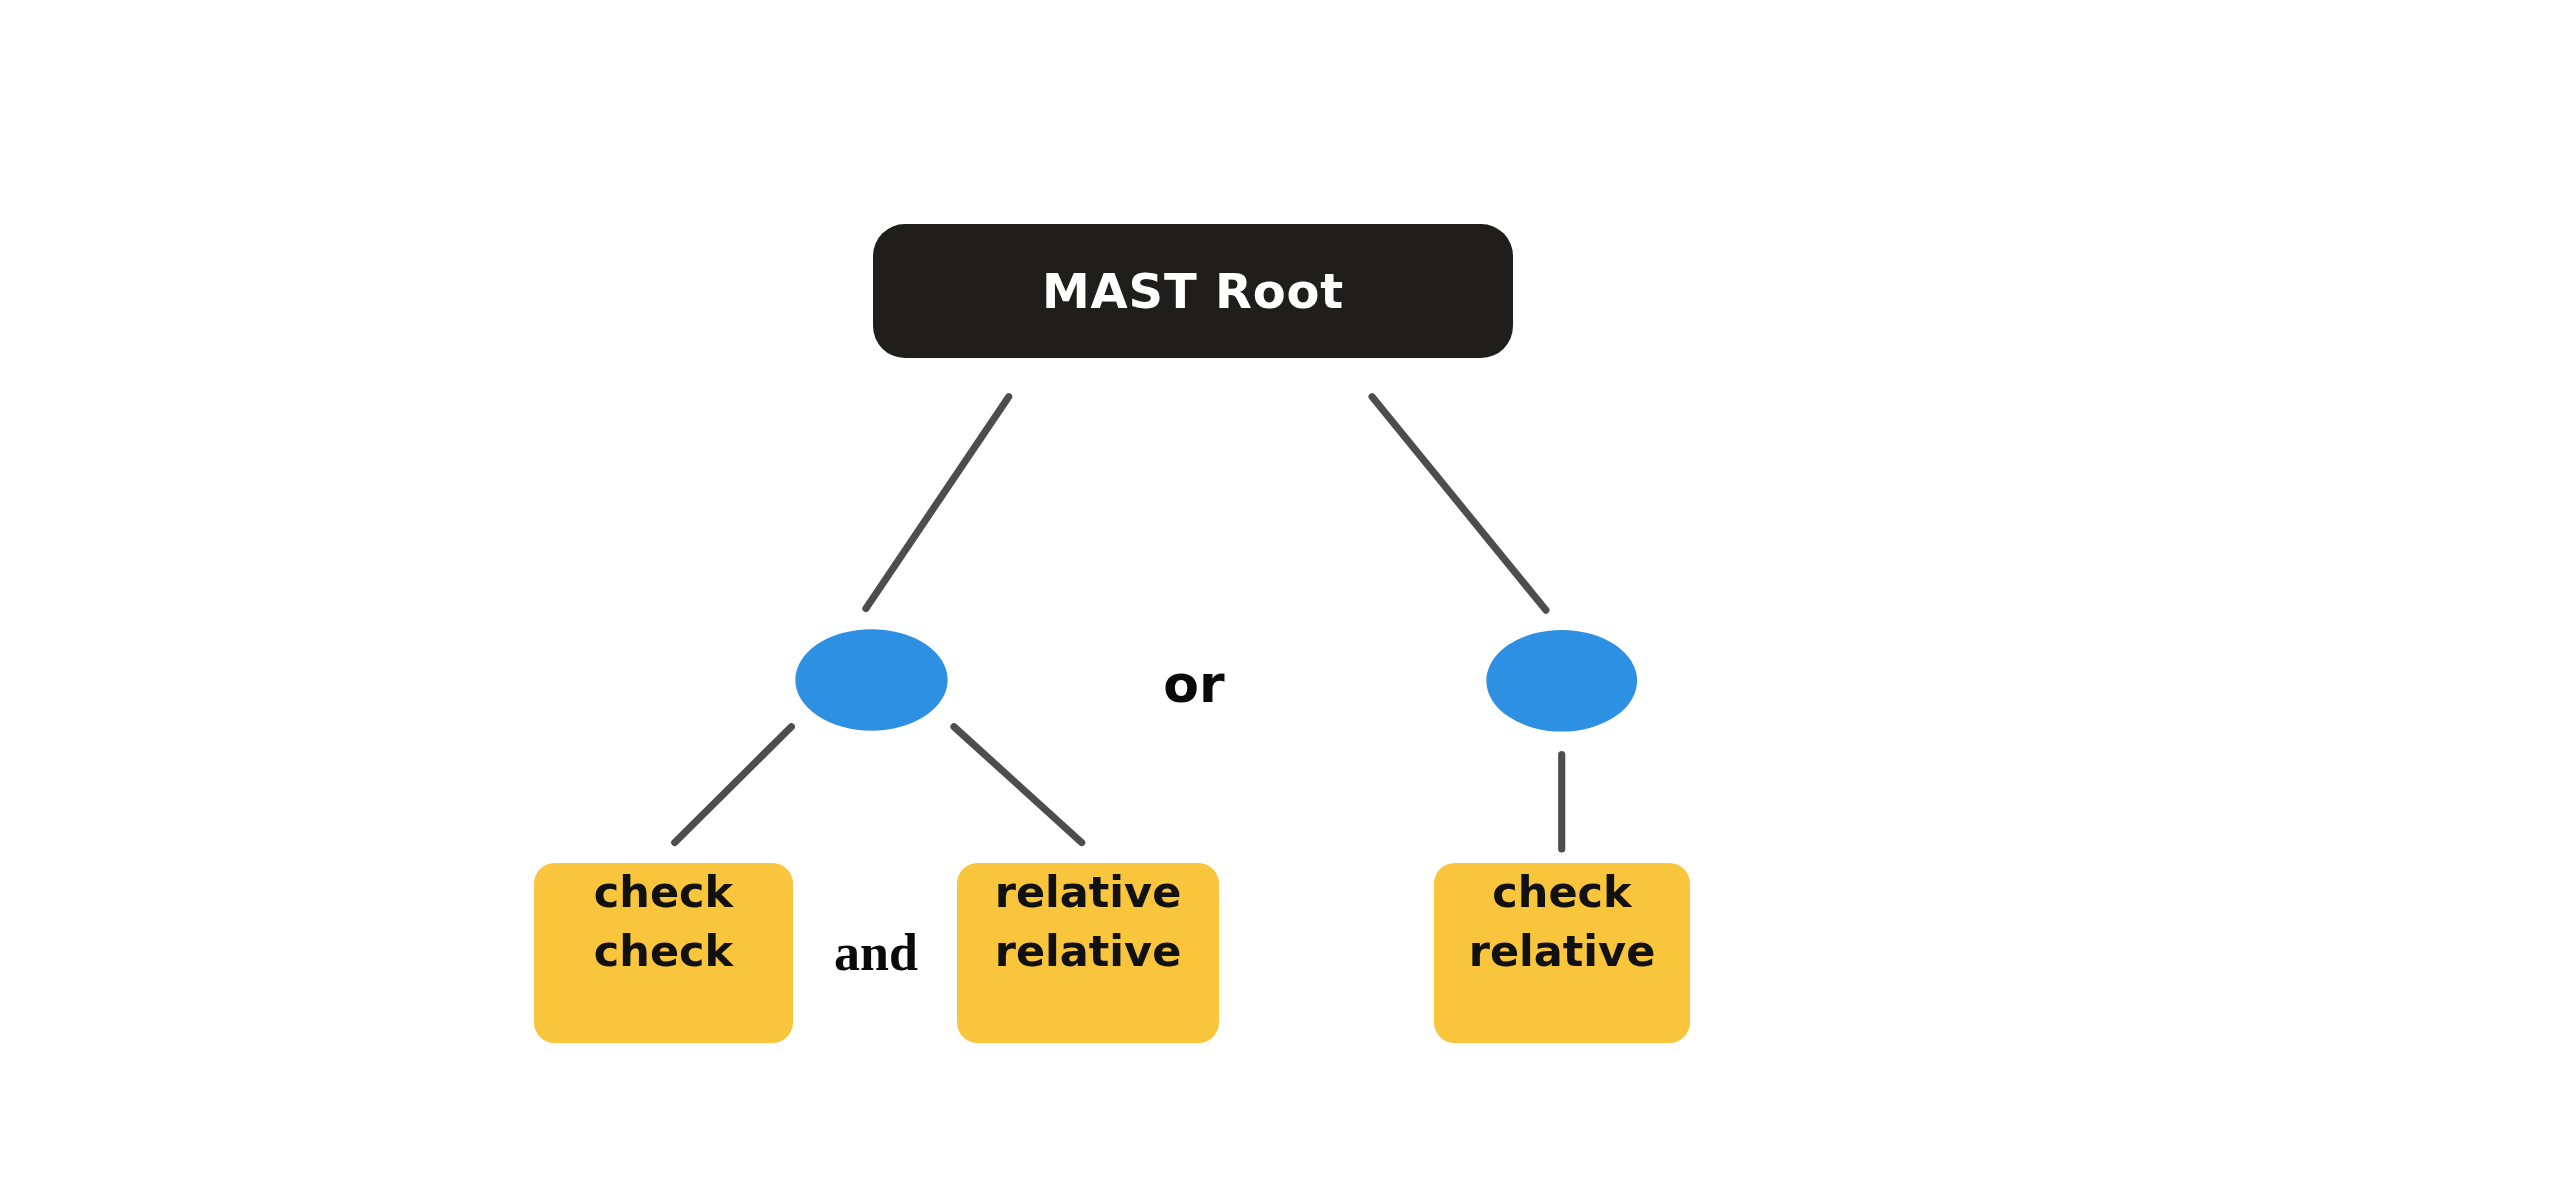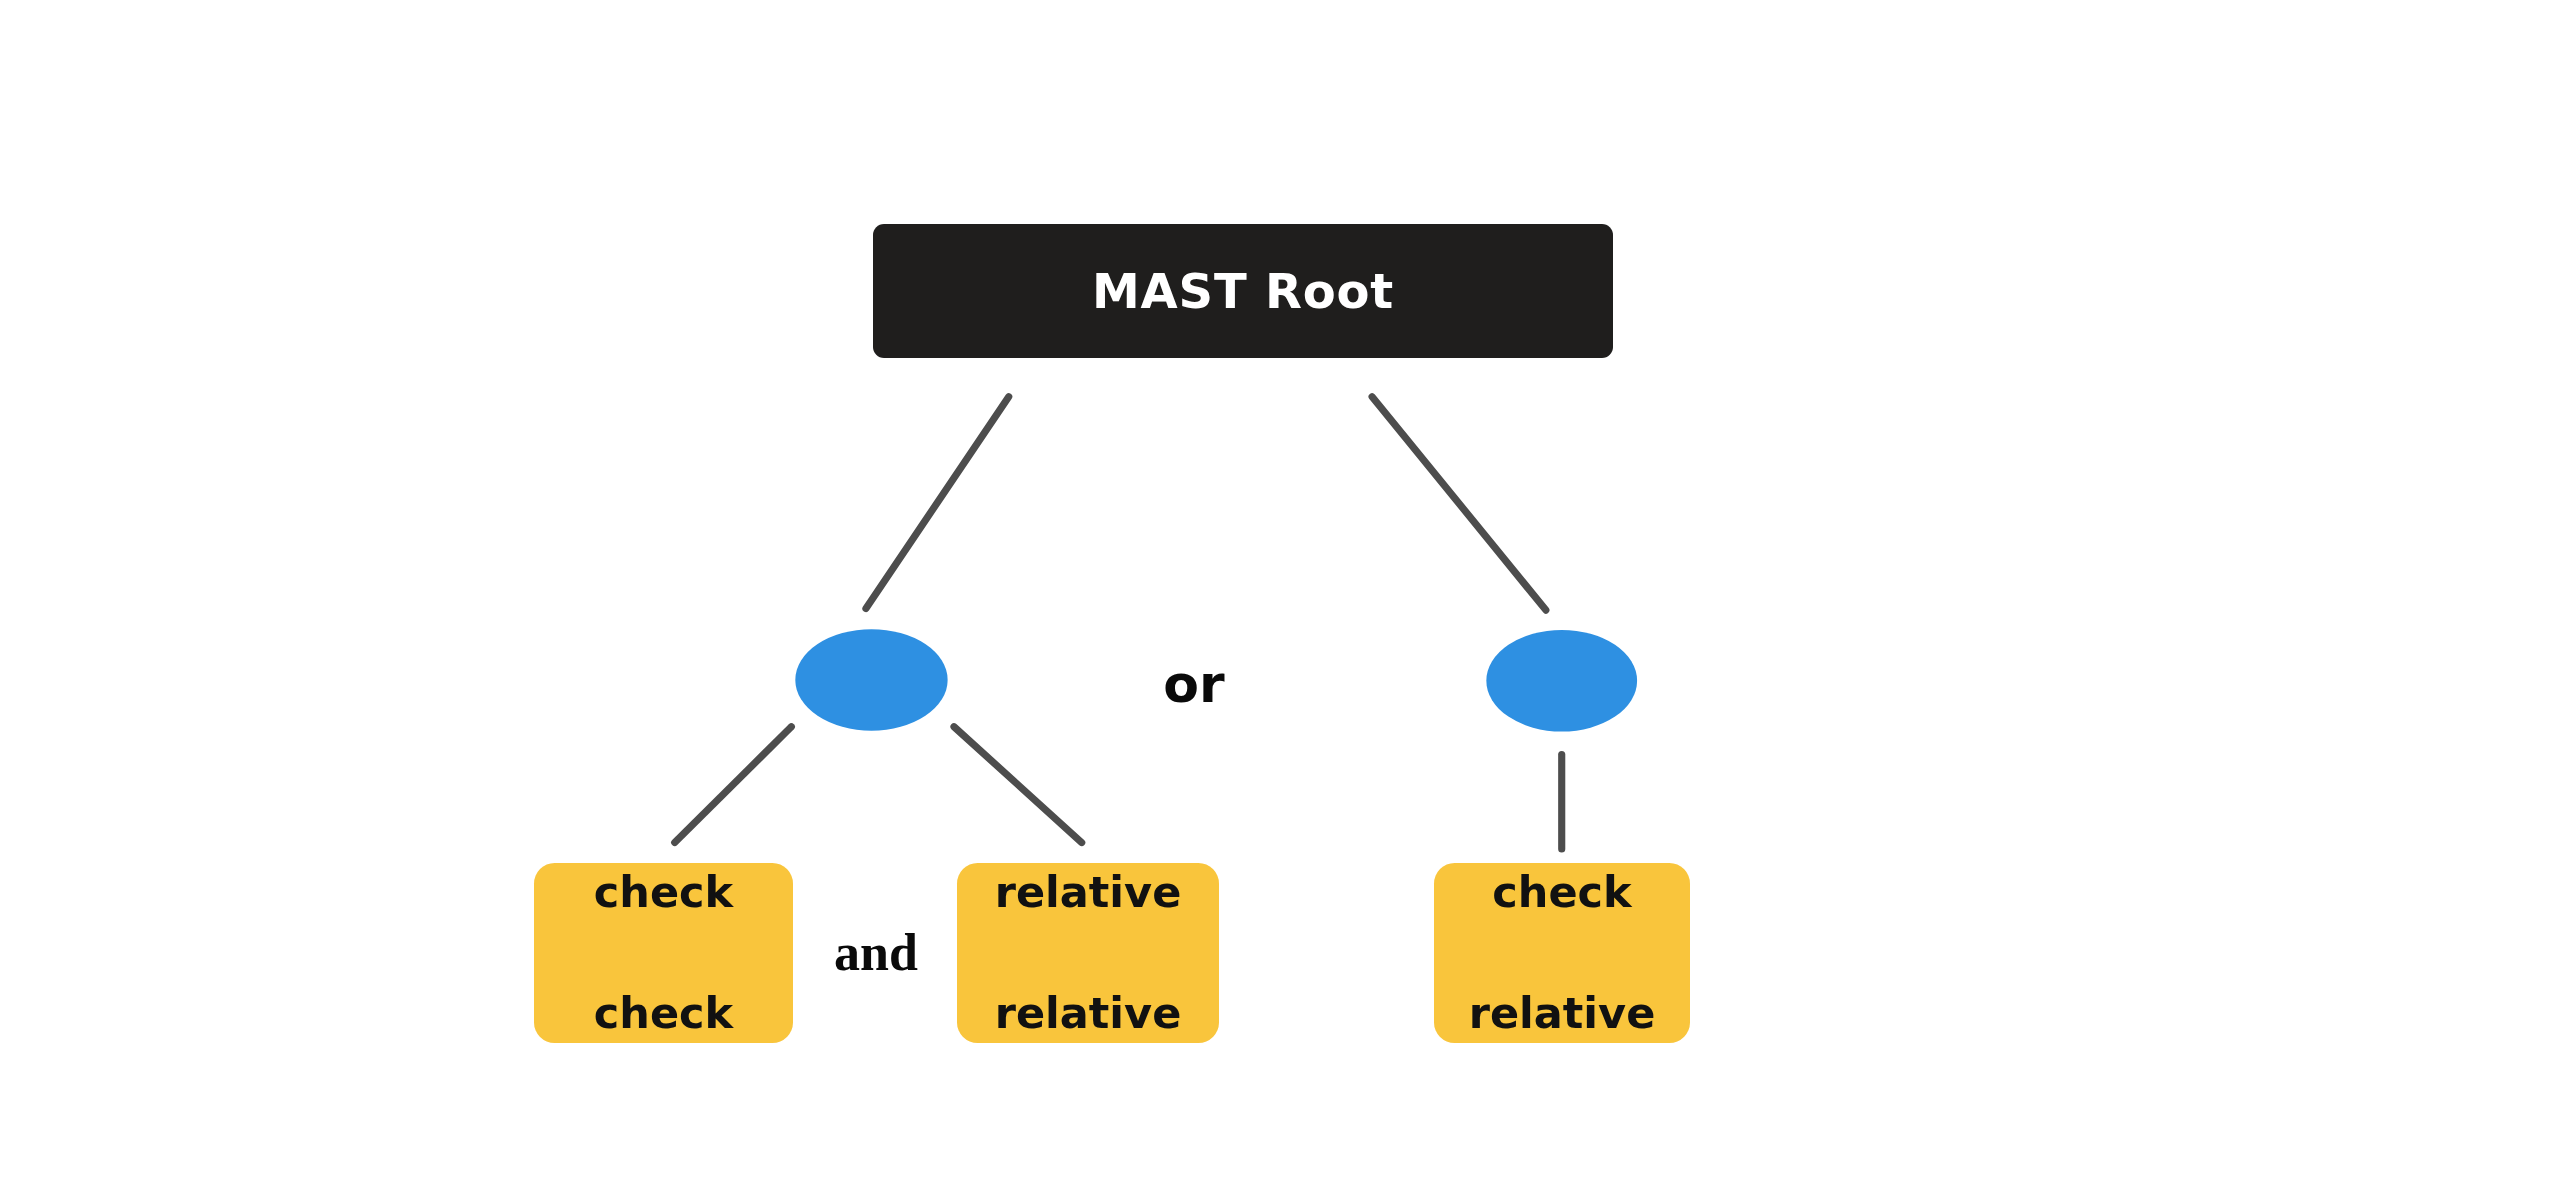--- a/index.html
+++ b/index.html
@@ -27,42 +27,42 @@
     stroke-linecap: round;
     fill: none;
   }
   .branch-ellipse {
     fill: var(--node-fill, #2e90e2);
   }
   .root-node {
     position: absolute;
     left: 873px;
     top: 224px;
-    width: 740px;
+    width: 640px;
     height: 134px;
     background: var(--root-bg, #1f1e1d);
-    border-radius: 11px;
+    border-radius: 32px;
     display: flex;
     align-items: center;
     justify-content: center;
     color: var(--root-text, #ffffff);
     font-size: 48px;
     font-weight: bold;
     letter-spacing: 0.8px;
   }
   .leaf-node {
     position: absolute;
     top: 863px;
     height: 180px;
     background: var(--leaf-bg, #f9c53c);
     border-radius: 20.6px;
     display: flex;
     flex-direction: column;
     align-items: center;
-    justify-content: space-between;
+    justify-content: flex-start;
     color: var(--leaf-text, #111111);
     font-size: 43px;
     font-weight: bold;
     line-height: 59px;
     text-align: center;
   }
   .leaf-check-sign        { left: 534px;  width: 259px; }
   .leaf-relative-locktime { left: 957px; width: 262px; }
   .leaf-check-multisig    { left: 1434px; width: 256px; }
   .operator-label {

